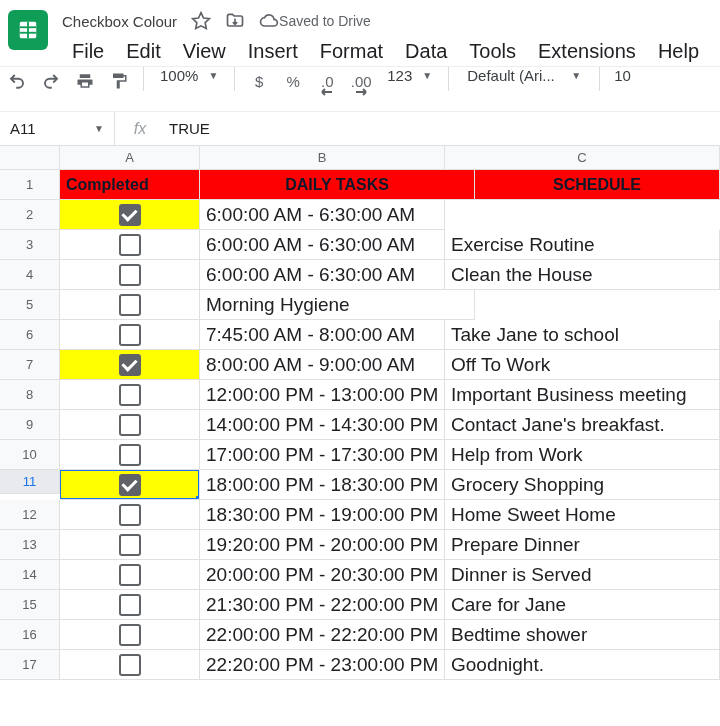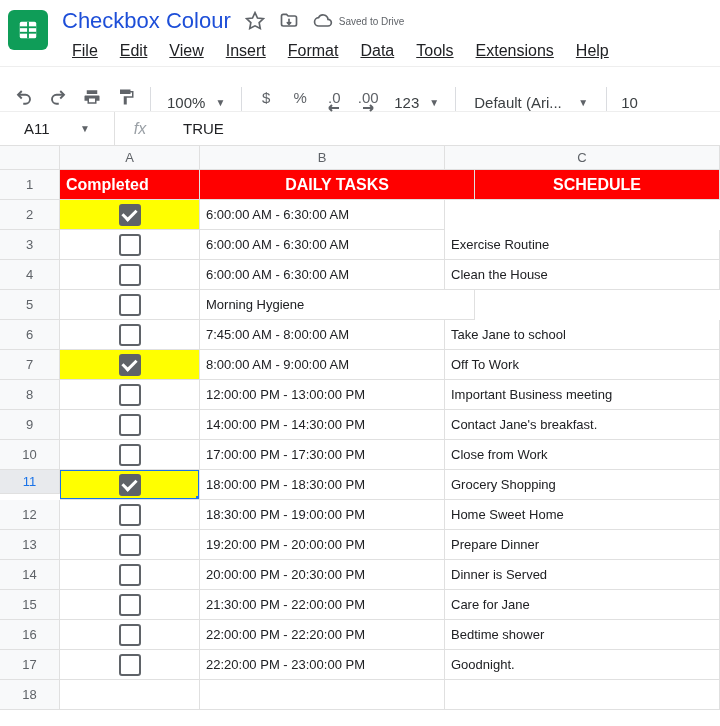--- a/index.html
+++ b/index.html
@@ -29,46 +29,45 @@
   }
   .titlebar .logo svg { width: 22px; height: 22px; }
   .titleblock { flex: 1; }
   .titlerow {
     display: flex;
     align-items: center;
     gap: 14px;
     height: 30px;
   }
   .doc-title {
-    font-size: 22px;
-    color: #1d4ed8;
+    font-size: 15px;
+    color: #404040;
   }
   .title-icon { color:#5f6368; display:flex; align-items:center; }
-  .saved { color:#5f6368; font-size:10px; display:flex; align-items:center; gap:6px; }
+  .saved { color:#5f6368; font-size:14px; display:flex; align-items:center; }
   .menubar {
     display: flex;
     gap: 2px;
     height: 30px;
     align-items: center;
     color: #202124;
   }
   .menubar span {
     padding: 4px 10px;
-    font-size: 16px;
+    font-size: 20px;
     cursor: pointer;
-    text-decoration: underline;
   }
 
   
   .toolbar-wrap { border-top:1px solid #eee; border-bottom:1px solid #eee; }
   .toolbar {
     display:flex;
-    align-items:flex-end;
+    align-items:flex-start;
     height:44px;
-    padding: 0 10px;
+    padding: 0 3px;
     gap: 6px;
     color:#5f6368;
   }
   .tb-btn {
     min-width: 28px; height:28px;
     display:flex; align-items:center; justify-content:center;
     border-radius:4px; cursor:pointer;
     font-size:15px;
   }
   .tb-sep { width:1px; height:24px; background:#dadce0; margin:0 4px;}
@@ -83,35 +82,34 @@
     align-items:center;
     height:34px;
     border-bottom:1px solid #e0e0e0;
   }
   .namebox {
     width:115px;
     height:100%;
     display:flex;
     align-items:center;
     justify-content:space-between;
-    padding:0 24px;
+    padding:0 10px;
     border-right:1px solid #e0e0e0;
     font-size:15px;
   }
   .fx-label {
     width:50px; text-align:center;
     font-style:italic;
     color:#9aa0a6;
     font-size:16px;
   }
   .fx-input {
     flex:1;
     font-size:15px;
     padding-left:4px;
-    margin-left:14px;
   }
   .colhdrs-row { display:flex; }
   .corner {
     width:60px; height:24px;
     background:#f8f9fa;
     border-right:1px solid #e0e0e0;
     border-bottom:1px solid #e0e0e0;
   }
   .colhdr {
     height:24px;
@@ -134,28 +132,28 @@
     font-size:13px; color:#5f6368;
   }
   .rowhdr.sel { background:#e8eaed; color:#1a73e8; }
 
   .datarow { display:flex; height:30px; }
   .cell {
     border-right:1px solid #e0e0e0;
     border-bottom:1px solid #e0e0e0;
     display:flex; align-items:center;
     padding:0 6px;
-    font-size:13px;
+    font-size:19px;
     overflow:hidden; white-space:nowrap;
   }
   .cell.center { justify-content:center; }
 
   .hdr-row .cell {
     background:#ff0000;
-    color:#ffffff;
+    color:#0f172a;
     font-weight:bold;
     justify-content:center;
     font-size:16px;
   }
   .hdr-row .cell.colA { justify-content:flex-start; padding-left:6px;}
 
   .hl { background:#ffff00; }
 
   .checkbox {
     width:22px; height:22px;
@@ -381,21 +379,21 @@
       </div>
       <div class="cell colB">14:00:00 PM - 14:30:00 PM</div>
       <div class="cell colC">Contact Jane's breakfast.</div>
     </div>
     <div class="datarow">
       <div class="rowhdr" style="height: 30px;">10</div>
       <div class="cell colA center">
         <div class="checkbox"></div>
       </div>
       <div class="cell colB">17:00:00 PM - 17:30:00 PM</div>
-      <div class="cell colC">Close from Work</div>
+      <div class="cell colC">Help from Work</div>
     </div>
     <div class="datarow">
       <div class="rowhdr sel" style="height: 24px;">11</div>
       <div class="cell colA center hl active-cell">
         <div class="checkbox checked"></div>
       </div>
       <div class="cell colB">18:00:00 PM - 18:30:00 PM</div>
       <div class="cell colC">Grocery Shopping</div>
     </div>
     <div class="datarow">
@@ -439,19 +437,13 @@
       <div class="cell colC">Bedtime shower</div>
     </div>
     <div class="datarow">
       <div class="rowhdr" style="height: 30px;">17</div>
       <div class="cell colA center">
         <div class="checkbox"></div>
       </div>
       <div class="cell colB">22:20:00 PM - 23:00:00 PM</div>
       <div class="cell colC">Goodnight.</div>
     </div>
-    <div class="datarow">
-      <div class="rowhdr" style="height: 30px;">18</div>
-      <div class="cell colA"></div>
-      <div class="cell colB"></div>
-      <div class="cell colC"></div>
-    </div>
   </div>
 
 </body></html>

